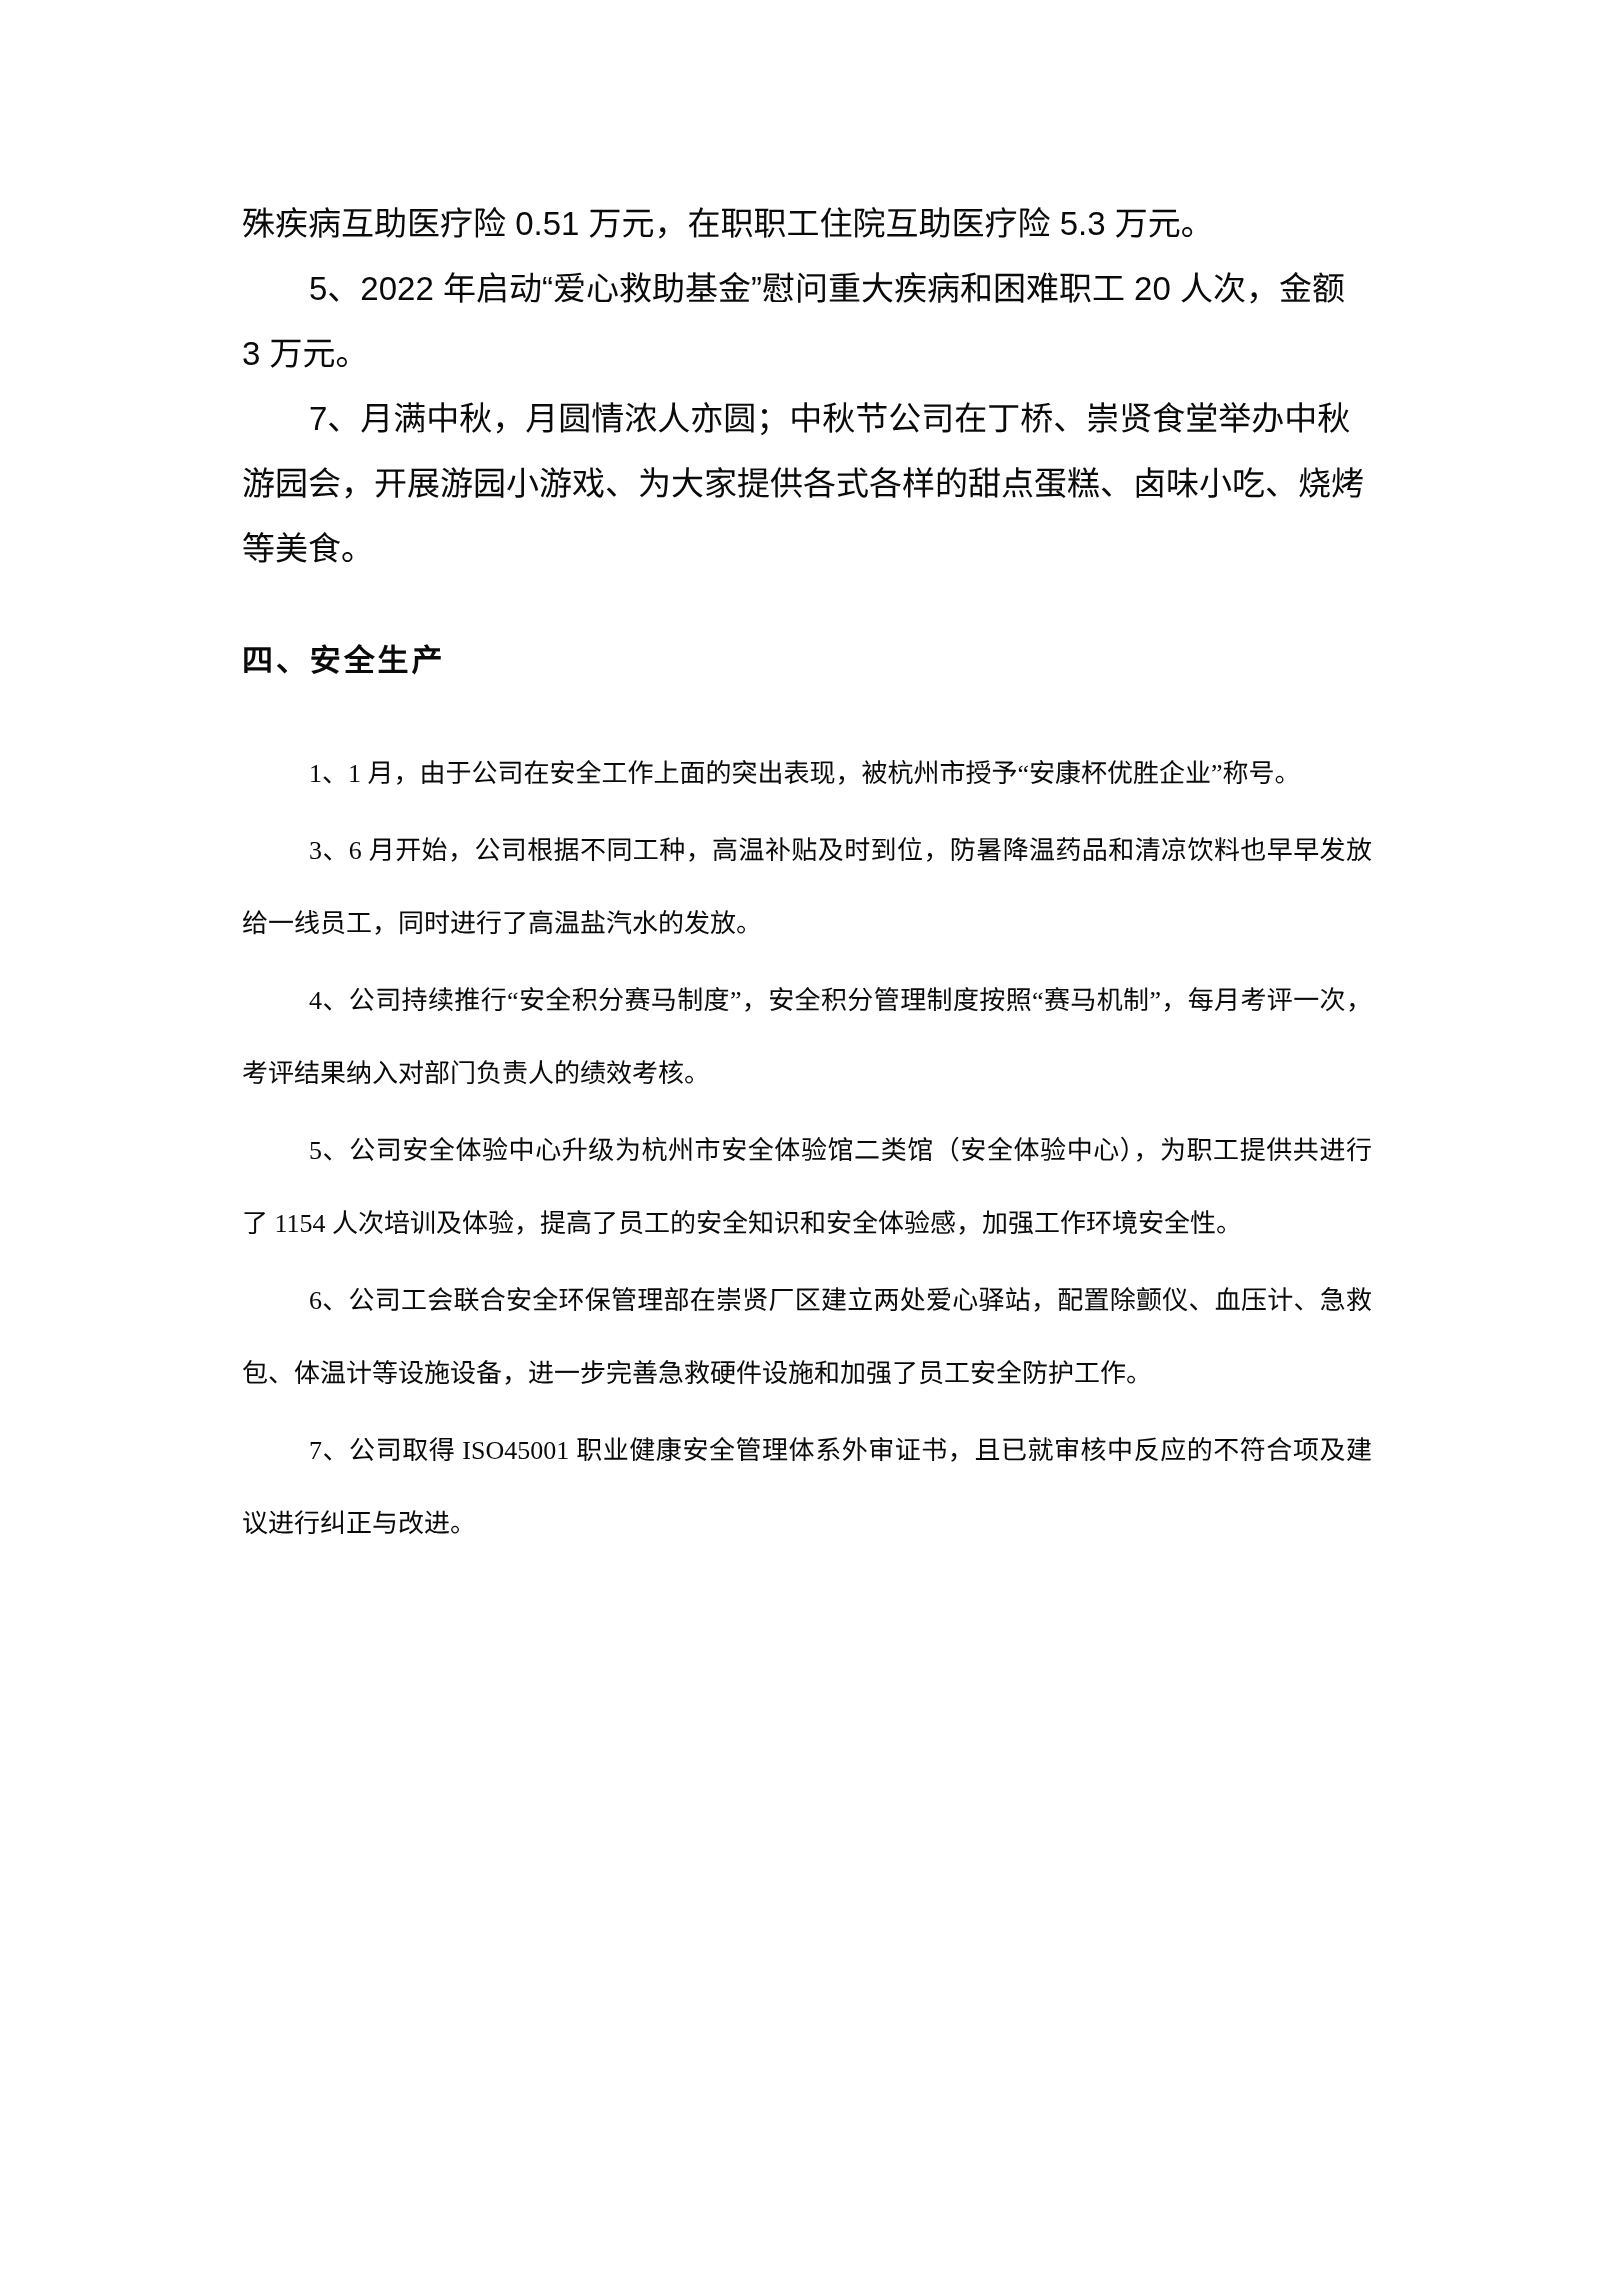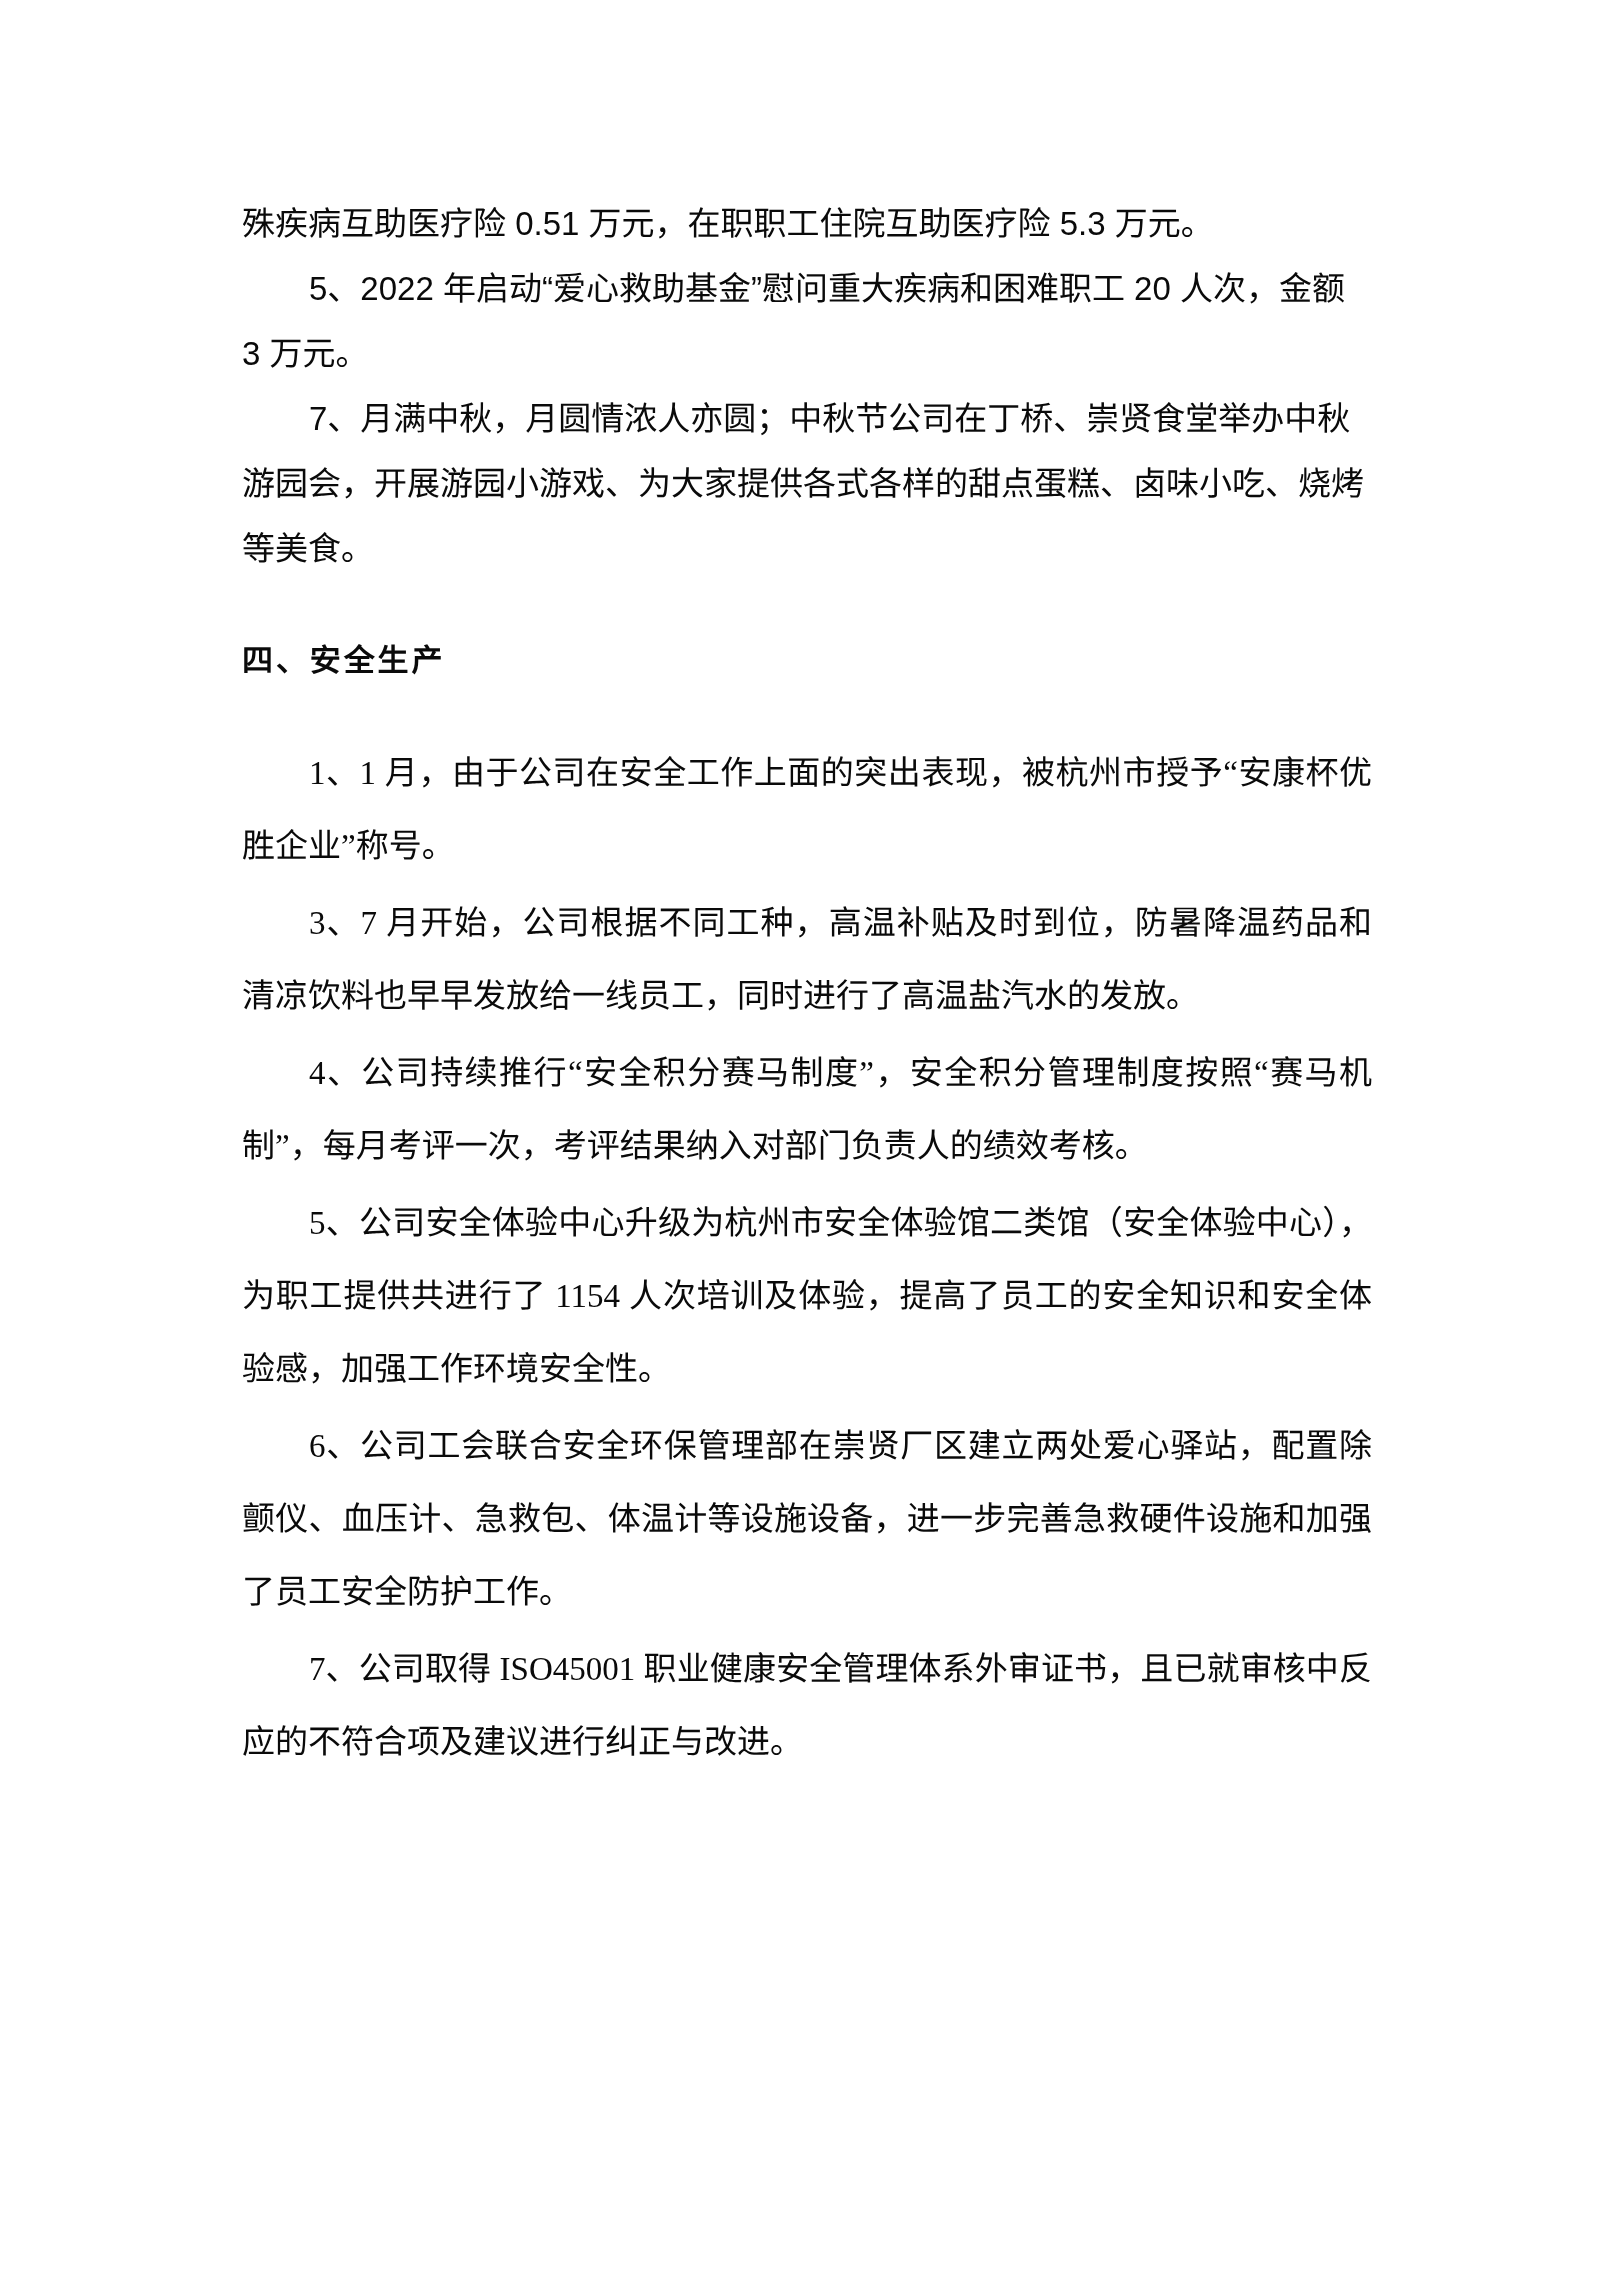--- a/index.html
+++ b/index.html
@@ -24,21 +24,21 @@
   
   .sec-prev p {
     margin: 0;
     font-size: 33px;
     line-height: 65px;
     font-family: "Liberation Sans", "DejaVu Sans", serif;
     text-align: left;
   }
   .sec-safety p {
     margin: 0 0 3.9px 0;
-    font-size: 33px;
+    font-size: 26px;
     line-height: 73px;
     font-family: "Liberation Serif", "DejaVu Serif", serif;
     text-align: justify;
   }
   .indent { text-indent: 67px; }
   .heading {
     margin: 31px 0 27.4px 0;
     font-size: 31px;
     line-height: 98px;
     font-weight: 700;
@@ -67,21 +67,21 @@
     <div class="sec-prev">
       <p>殊疾病互助医疗险 0.51 万元，在职职工住院互助医疗险 5.3 万元。</p>
       <p class="indent">5、2022 年启动“爱心救助基金”慰问重大疾病和困难职工 20 人次，金额 3 万元。</p>
       <p class="indent">7、月满中秋，月圆情浓人亦圆；中秋节公司在丁桥、崇贤食堂举办中秋游园会，开展游园小游戏、为大家提供各式各样的甜点蛋糕、卤味小吃、烧烤等美食。</p>
     </div>
 
     <h1 class="heading">四、安全生产</h1>
 
     <div class="sec-safety">
       <p class="indent">1、1 月，由于公司在安全工作上面的突出表现，被杭州市授予“安康杯优胜企业”称号。</p>
-      <p class="indent">3、7 月开始，公司根据不同工种，高温补贴及时到位，防暑降温药品和清凉饮料也早早发放给一线员工，同时进行了高温盐汽水的发放。</p>
+      <p class="indent">3、6 月开始，公司根据不同工种，高温补贴及时到位，防暑降温药品和清凉饮料也早早发放给一线员工，同时进行了高温盐汽水的发放。</p>
       <p class="indent">4、公司持续推行“安全积分赛马制度”，安全积分管理制度按照“赛马机制”，每月考评一次，考评结果纳入对部门负责人的绩效考核。</p>
       <p class="indent">5、公司安全体验中心升级为杭州市安全体验馆二类馆（安全体验中心），为职工提供共进行了 1154 人次培训及体验，提高了员工的安全知识和安全体验感，加强工作环境安全性。</p>
       <p class="indent">6、公司工会联合安全环保管理部在崇贤厂区建立两处爱心驿站，配置除颤仪、血压计、急救包、体温计等设施设备，进一步完善急救硬件设施和加强了员工安全防护工作。</p>
       <p class="indent">7、公司取得 ISO45001 职业健康安全管理体系外审证书，且已就审核中反应的不符合项及建议进行纠正与改进。</p>
     </div>
 
   </div>
 
   <div class="footer">第 7 页 共 9 页</div>
 </div>

